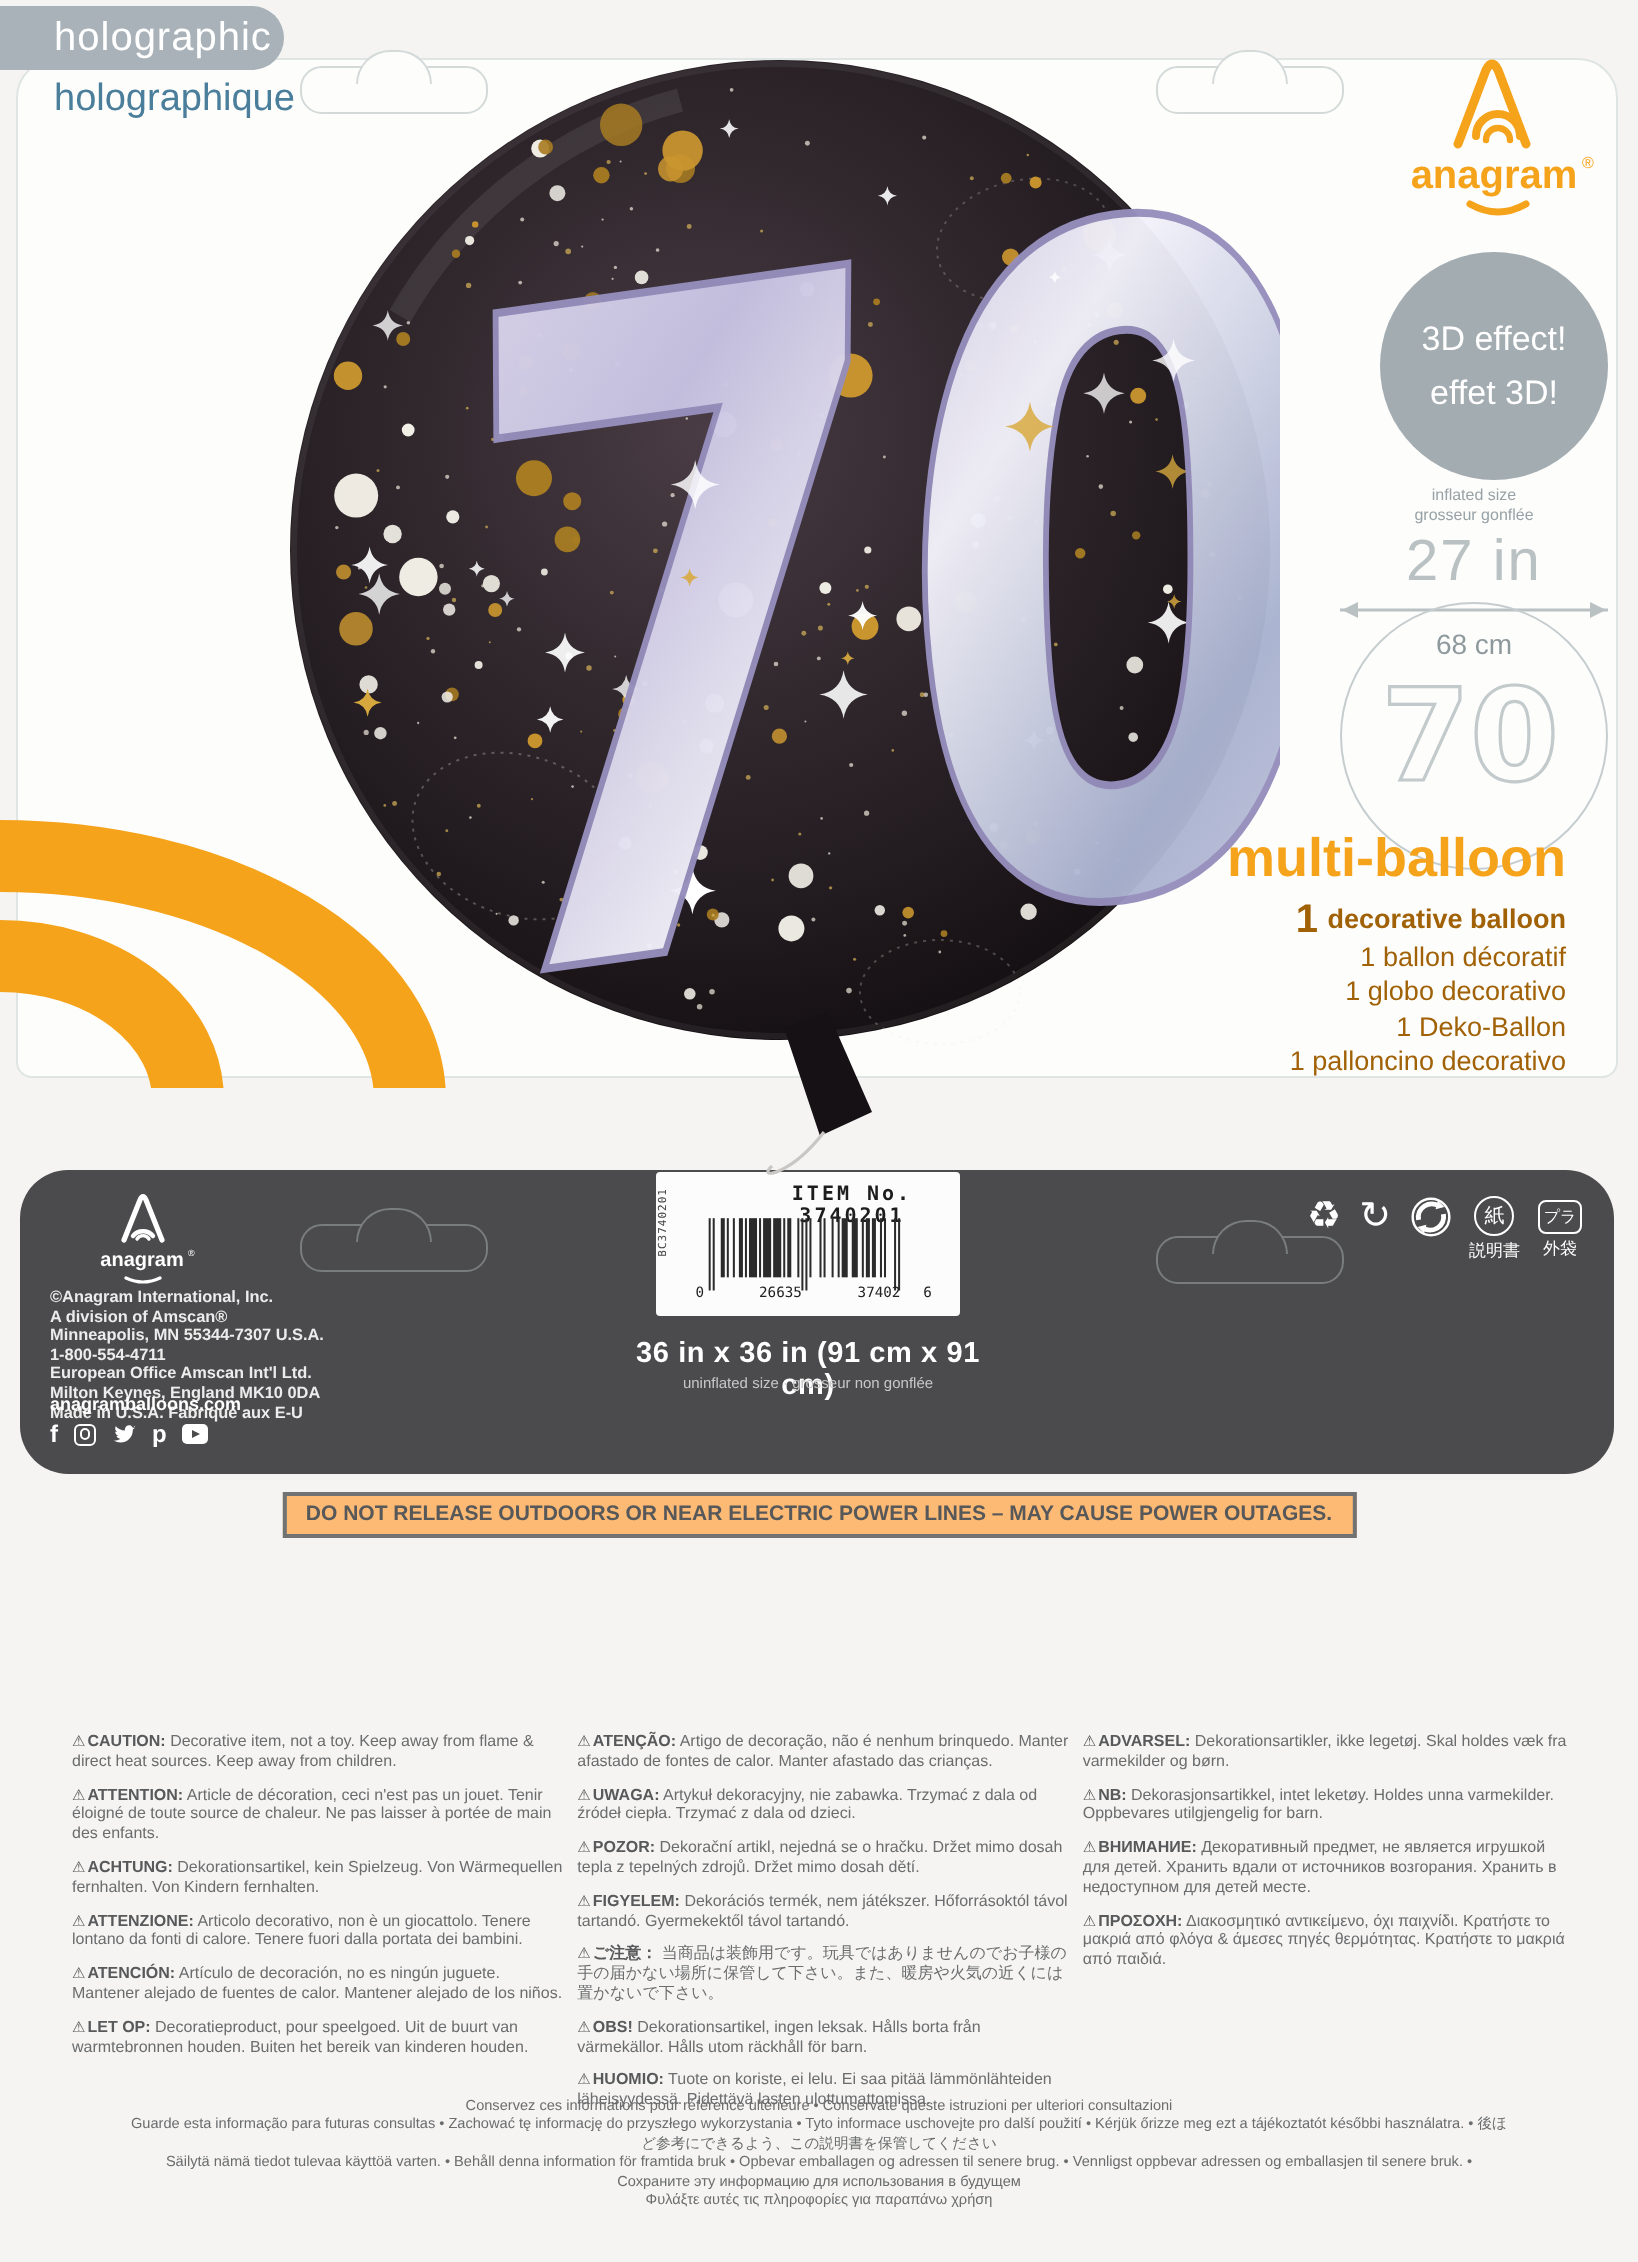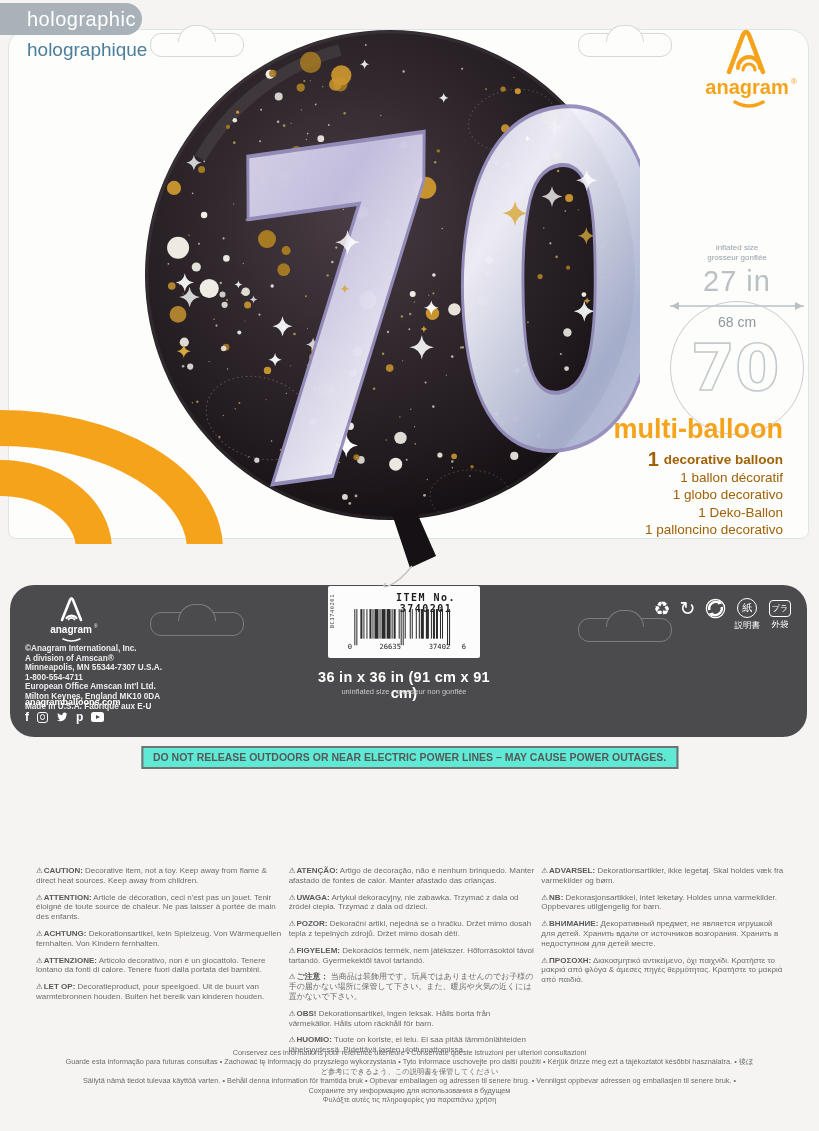--- a/index.html
+++ b/index.html
@@ -67,21 +67,21 @@
   .glyph{font-size:19px;line-height:21px;color:#fff;}
   .paper{width:20px;height:20px;border:1.6px solid #fff;border-radius:50%;display:flex;align-items:center;
          justify-content:center;font-size:10px;box-sizing:border-box;}
   .plastic{width:22px;height:17px;border:1.6px solid #fff;border-radius:4px;display:flex;align-items:center;
          justify-content:center;font-size:8px;box-sizing:border-box;margin-top:2px;}
   .rlabel{font-size:8.5px;color:#fff;}
 
   
   .warnbox{position:absolute;left:50%;transform:translateX(-50%);top:746px;border:2px solid #707274;
            padding:3px 10px 4px;font-size:10.5px;font-weight:bold;color:#57585a;white-space:nowrap;
-           background:#5eead4;}
+           background:#fdba74;}
   .cautions{position:absolute;left:36px;top:866px;width:752px;display:flex;gap:6px;}
   .ccol{flex:1;}
   .caution{margin:0 0 7px 0;font-size:8px;line-height:9.8px;color:#6b6c6e;}
   .caution b{color:#58595b;}
   .warn-ic{font-size:7.5px;margin-right:1px;color:#58595b;}
   .retain{position:absolute;left:50%;transform:translateX(-50%);top:1048px;width:690px;text-align:center;
           font-size:7.3px;line-height:9.4px;color:#6b6c6e;}
 </style>
 </head>
 <body>
@@ -414,20 +414,24 @@
     <g stroke="#f6a31c" fill="none" stroke-linecap="round">
       <path d="M35,46 L49,9 Q52,3 55,9 L69,46" stroke-width="4.5"></path>
       <path d="M44,42 A 11 11 0 0 1 66,42" stroke-width="4"></path>
       <path d="M49,44 A 6 6 0 0 1 61,44" stroke-width="3.2"></path>
       <path d="M41,76 Q55,84 69,76" stroke-width="3.5"></path>
     </g>
     <text x="53" y="68" text-anchor="middle" font-family="Liberation Sans, sans-serif" font-size="20" font-weight="bold" fill="#f6a31c">anagram</text>
     <text x="97" y="58" font-family="Liberation Sans, sans-serif" font-size="8" fill="#f6a31c">®</text>
   </svg>
 
+  <div class="badge-circle">
+    <span>3D effect!</span>
+    <span>effet 3D!</span>
+  </div>
 
   <div class="size-block">
     <span class="lab">inflated size</span>
     <span class="lab">grosseur gonflée</span>
     <div class="size-in">27 in</div>
     <svg width="148" height="12" viewBox="0 0 148 12" style="margin-top:-4px;">
       <line x1="7" y1="6" x2="141" y2="6" stroke="#b9c1c3" stroke-width="1.4"></line>
       <path d="M8,6 L16,2 L16,10 Z" fill="#b9c1c3"></path>
       <path d="M140,6 L132,2 L132,10 Z" fill="#b9c1c3"></path>
     </svg>
@@ -584,20 +588,21 @@
     <div class="ccol">
 
         <p class="caution"><span class="warn-ic">⚠</span><b>CAUTION:</b> <span>Decorative item, not a toy. Keep away from flame &amp; direct heat sources. Keep away from children.</span></p>
 
         <p class="caution"><span class="warn-ic">⚠</span><b>ATTENTION:</b> <span>Article de décoration, ceci n'est pas un jouet. Tenir éloigné de toute source de chaleur. Ne pas laisser à portée de main des enfants.</span></p>
 
         <p class="caution"><span class="warn-ic">⚠</span><b>ACHTUNG:</b> <span>Dekorationsartikel, kein Spielzeug. Von Wärmequellen fernhalten. Von Kindern fernhalten.</span></p>
 
         <p class="caution"><span class="warn-ic">⚠</span><b>ATTENZIONE:</b> <span>Articolo decorativo, non è un giocattolo. Tenere lontano da fonti di calore. Tenere fuori dalla portata dei bambini.</span></p>
 
+        <p class="caution"><span class="warn-ic">⚠</span><b>ATENCIÓN:</b> <span>Artículo de decoración, no es ningún juguete. Mantener alejado de fuentes de calor. Mantener alejado de los niños.</span></p>
 
         <p class="caution"><span class="warn-ic">⚠</span><b>LET OP:</b> <span>Decoratieproduct, pour speelgoed. Uit de buurt van warmtebronnen houden. Buiten het bereik van kinderen houden.</span></p>
       </div>
     <div class="ccol">
 
         <p class="caution"><span class="warn-ic">⚠</span><b>ATENÇÃO:</b> <span>Artigo de decoração, não é nenhum brinquedo. Manter afastado de fontes de calor. Manter afastado das crianças.</span></p>
 
         <p class="caution"><span class="warn-ic">⚠</span><b>UWAGA:</b> <span>Artykuł dekoracyjny, nie zabawka. Trzymać z dala od źródeł ciepła. Trzymać z dala od dzieci.</span></p>
 
         <p class="caution"><span class="warn-ic">⚠</span><b>POZOR:</b> <span>Dekorační artikl, nejedná se o hračku. Držet mimo dosah tepla z tepelných zdrojů. Držet mimo dosah dětí.</span></p>

